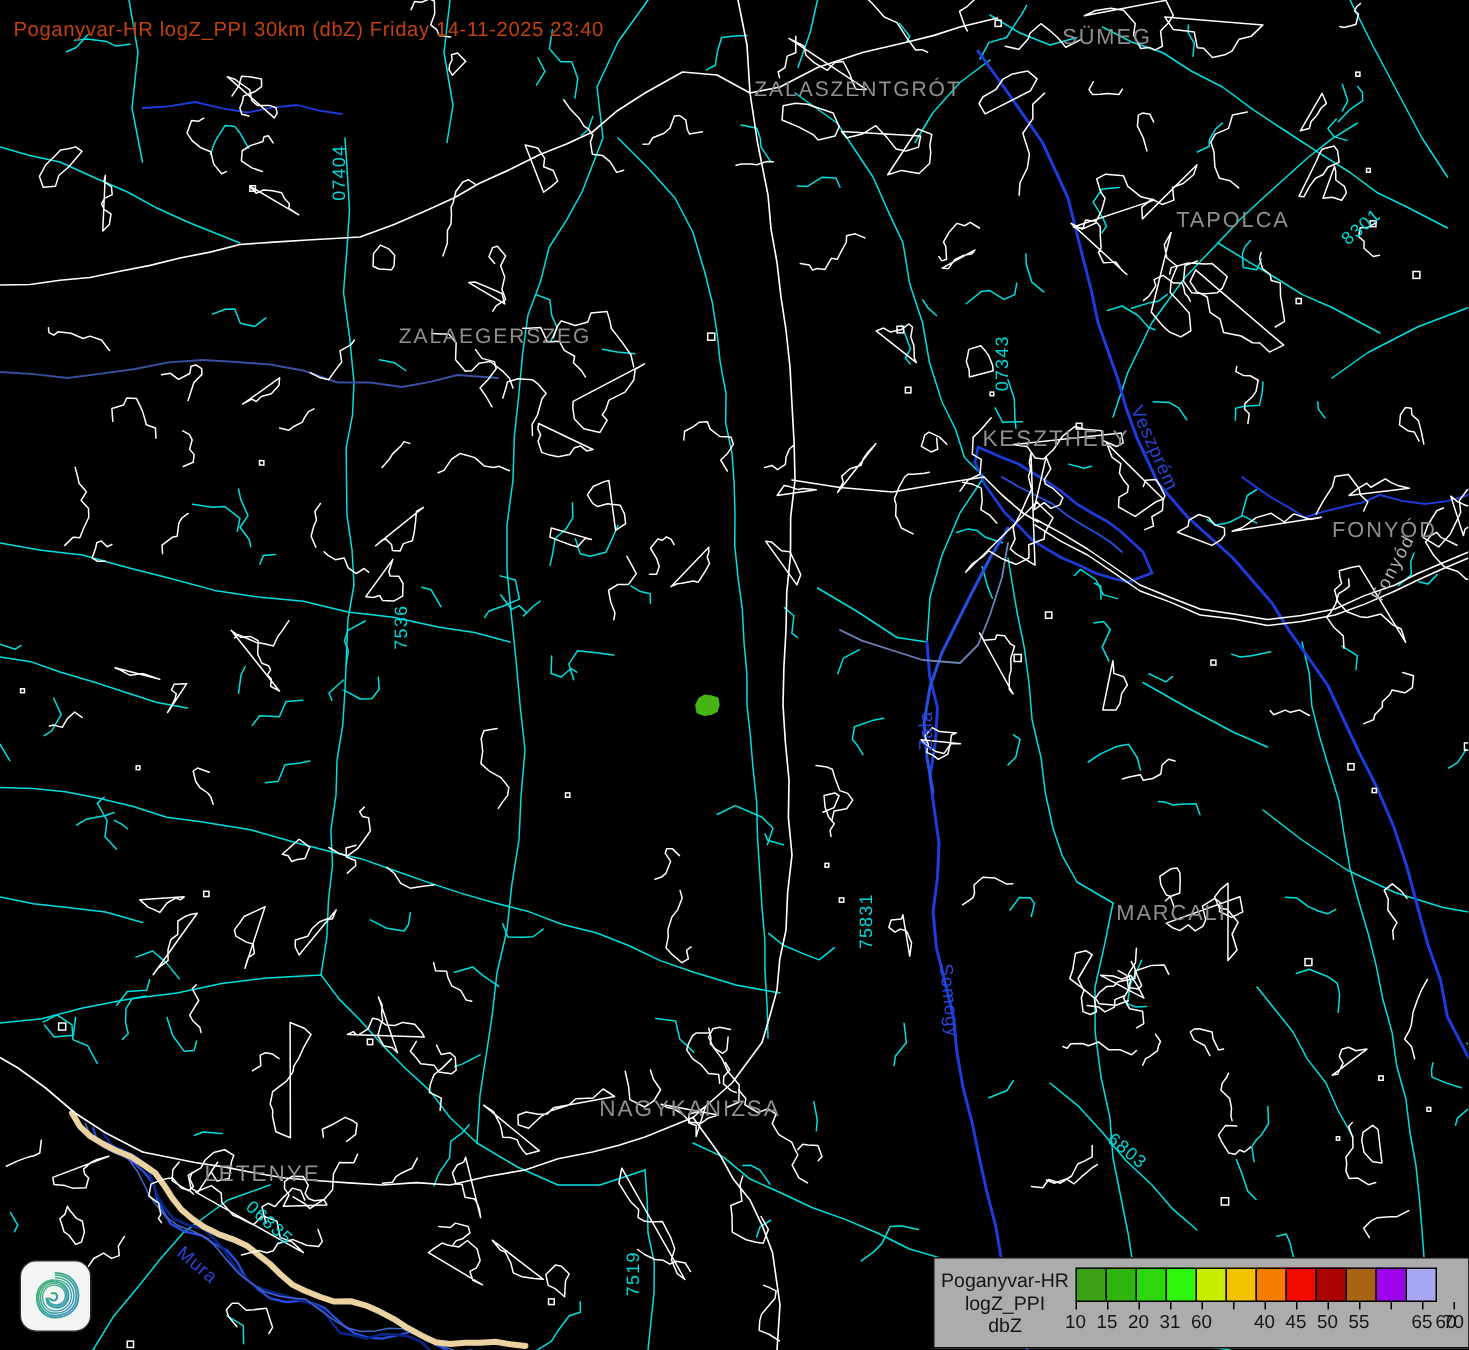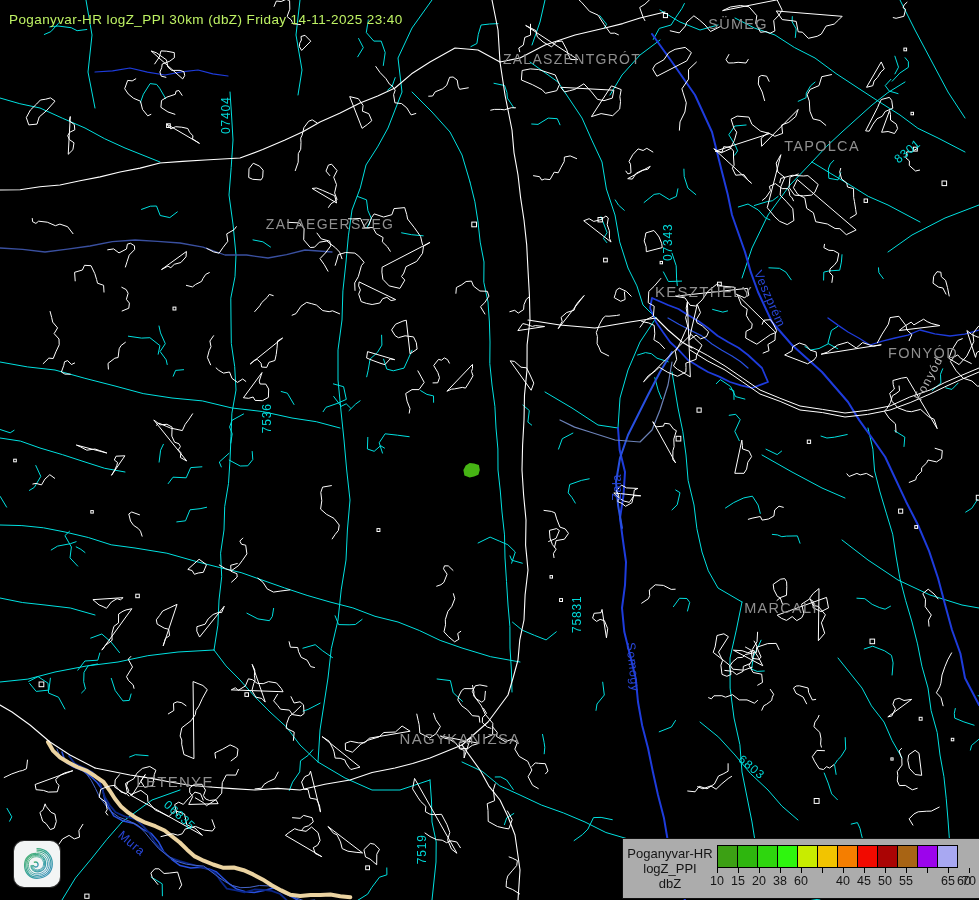--- a/index.html
+++ b/index.html
@@ -1,19 +1,19 @@
 <!DOCTYPE html>
 <html><head>
 <meta charset="utf-8">
 <style>
   html,body{margin:0;padding:0;background:#000;}
   #app{position:relative;width:979px;height:900px;background:#000;overflow:hidden;
        font-family:"Liberation Sans",sans-serif;}
   #map{position:absolute;left:0;top:0;width:979px;height:900px;}
-  #title{position:absolute;left:9px;top:12px;color:#bef264;font-size:13.5px;
+  #title{position:absolute;left:9px;top:12px;color:#c2410c;font-size:13.5px;
          letter-spacing:.4px;white-space:nowrap;text-shadow:0 0 2px #000;}
   
   #legend{position:absolute;left:622px;top:838px;width:356px;height:59px;
           background:#ACACAC;border:1px solid #101010;display:flex;align-items:stretch;}
   #legend .ltxt{width:94px;display:flex;flex-direction:column;justify-content:center;
                 align-items:center;color:#151515;font-size:13px;line-height:15px;text-align:right;}
   #legend .lscale{position:relative;flex:1;padding-left:12px;}
   #lcells{position:absolute;left:0;top:6px;height:23px;display:flex;}
   #lcells .cell{width:21px;height:23px;border:1px solid #000;margin-left:-1px;box-sizing:border-box;}
   #lcells .cell:first-child{margin-left:0;}
@@ -502,21 +502,21 @@
           <div class="cell" style="background: rgb(168, 168, 242);"></div>
         </div>
       <div id="lticks">
           <div class="tick" style="left: 0px;"></div>
           <span class="num" style="left: 0px;">10</span>
           <div class="tick" style="left: 21px;"></div>
           <span class="num" style="left: 21px;">15</span>
           <div class="tick" style="left: 42px;"></div>
           <span class="num" style="left: 42px;">20</span>
           <div class="tick" style="left: 63px;"></div>
-          <span class="num" style="left: 63px;">38</span>
+          <span class="num" style="left: 63px;">31</span>
           <div class="tick" style="left: 84px;"></div>
           <span class="num" style="left: 84px;">60</span>
           <div class="tick" style="left: 105px;"></div>
           <span class="num" style="left: 117px; margin-top: 25px;">35</span>
           <div class="tick" style="left: 126px;"></div>
           <span class="num" style="left: 126px;">40</span>
           <div class="tick" style="left: 147px;"></div>
           <span class="num" style="left: 147px;">45</span>
           <div class="tick" style="left: 168px;"></div>
           <span class="num" style="left: 168px;">50</span>

